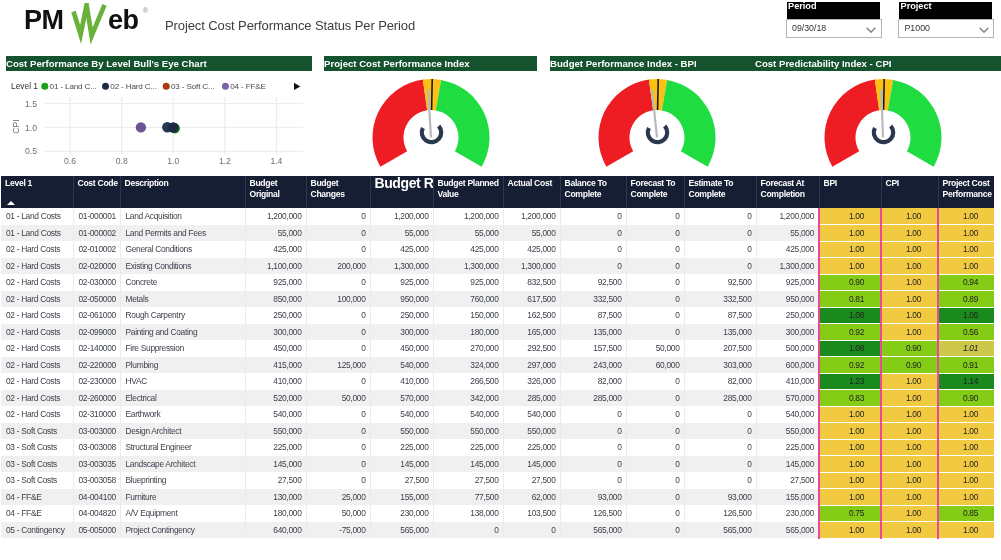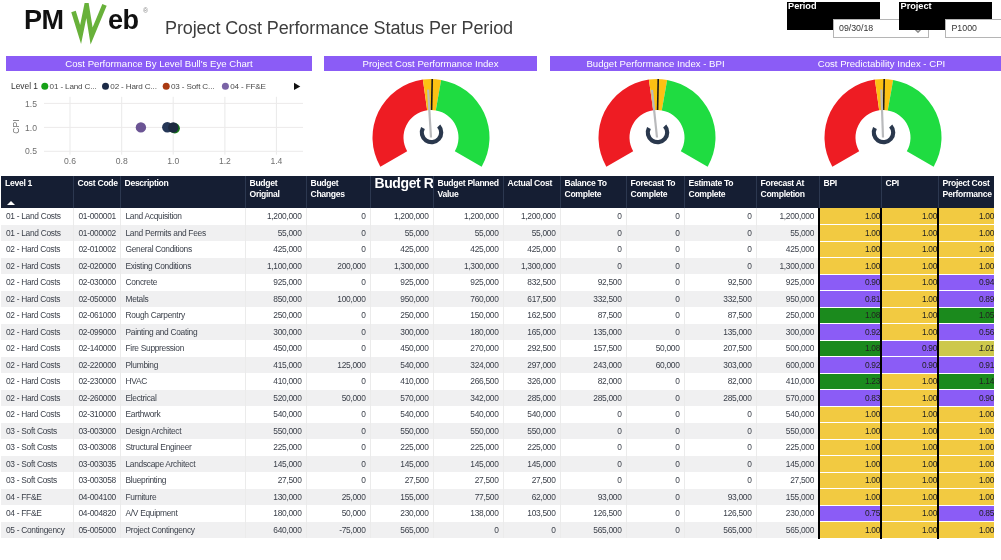--- a/index.html
+++ b/index.html
@@ -1,42 +1,42 @@
 <!DOCTYPE html>
 <html><head><meta charset="utf-8"><style>
 * { margin:0; padding:0; box-sizing:border-box; }
 html,body { width:1001px; height:560px; background:#fff; font-family:"Liberation Sans", sans-serif; overflow:hidden; position:relative; }
 .abs { position:absolute; }
-.ptitle { position:absolute; top:56px; height:15px; background:#8b5cf6; color:#fff; font-size:9.6px; font-weight:normal; text-align:center; line-height:15.5px; }
+.ptitle { position:absolute; top:56px; height:15px; background:#14532d; color:#fff; font-size:9.6px; font-weight:bold; text-align:left; line-height:15.5px; }
 .slab { position:absolute; top:2px; height:28px; background:#000; color:#fff; font-size:9.2px; font-weight:bold; line-height:9.5px; padding-left:1.5px; }
-.sdd { position:absolute; top:19px; height:19px; background:#fff; border:1px solid #b5b5b5; font-size:8.8px; color:#333; line-height:17px; padding-left:5.5px;margin-left:47px; }
+.sdd { position:absolute; top:19px; height:19px; background:#fff; border:1px solid #b5b5b5; font-size:8.8px; color:#333; line-height:17px; padding-left:5.5px; }
 .chev { position:absolute; right:4.5px; top:6.5px; width:10px; height:6.5px; }
 table { position:absolute; left:1px; top:176px; border-collapse:collapse; table-layout:fixed; width:993px; font-size:8.4px; letter-spacing:-0.3px; }
 th { background:#151e33; color:#fff; font-size:8.6px; font-weight:bold; letter-spacing:-0.3px; text-align:left; vertical-align:top; padding:2px 0 0 4px; height:32px; line-height:10.5px; border-left:1px solid #2c3850; position:relative; white-space:nowrap; overflow:hidden; }
 th:first-child { border-left:none; }
 td { height:16.5px; color:#3a3f49; padding:0 4px 0 5px; white-space:nowrap; overflow:hidden; border-left:1px solid #ebebeb; }
 td:first-child { border-left:none; }
 td.n { text-align:right; }
 tr:nth-child(odd) td { background:#f0f0f1; }
-td.cb { border-left:2px solid #000000; border-bottom:1px solid #fff; padding-right:0; color:#222; }
+td.cb { border-left:2px solid #ec4899; border-bottom:1px solid #fff; padding-right:16px; color:#222; }
 tr td.y { background:#f2ca41; }
-tr td.r { background:#8b5cf6; }
+tr td.r { background:#84cc16; }
 tr td.g { background:#1b8a1d; }
 tr td.o { background:#cdc84c;font-style:italic; }
 tr.tot td { background:#131c30; color:#fff; font-weight:bold; height:17px; border-left:1px solid #2c3850; border-top:2px solid #fff; }
 .sm { font-size:14px; letter-spacing:-0.4px; }
 .sortup { position:absolute; left:6px; bottom:3px; width:0; height:0; border-left:4.5px solid transparent; border-right:4.5px solid transparent; border-bottom:4px solid #fff; }
 </style></head><body>
 <svg style="position:absolute;left:24px;top:3px" width="135" height="42" viewBox="0 0 135 42">
 <text x="0" y="26" font-family="Liberation Sans, sans-serif" font-size="27" font-weight="bold" letter-spacing="-0.5" fill="#111">PM</text>
 <text x="84" y="26" font-family="Liberation Sans, sans-serif" font-size="27" font-weight="bold" letter-spacing="-0.5" fill="#111">eb</text>
 <path d="M49.5 8.5 L56.6 31.5 L62.6 2 L67.6 33 L80.5 1.8" fill="none" stroke="#68b13a" stroke-width="4.7" stroke-linecap="butt" stroke-linejoin="miter" stroke-miterlimit="10"></path>
 <text x="119" y="10" font-size="7" fill="#888">®</text>
 </svg>
-<div class="abs" style="left:165px;top:18px;font-size:18px;letter-spacing:-0.1px;color:#3d3d3d">Project Cost Performance Status Per Period</div>
+<div class="abs" style="left:165px;top:18px;font-size:13px;letter-spacing:-0.1px;color:#3d3d3d">Project Cost Performance Status Per Period</div>
 <div class="slab" style="left:786.5px;width:93px">Period</div>
 <div class="sdd" style="left:785.5px;width:96px">09/30/18<svg class="chev" viewBox="0 0 8 5">
       <path d="M0.5 0.5 L4 4 L7.5 0.5" fill="none" stroke="#888" stroke-width="1.2"></path>
     </svg></div>
 <div class="slab" style="left:899px;width:93px">Project</div>
 <div class="sdd" style="left:898px;width:96px">P1000<svg class="chev" viewBox="0 0 8 5">
       <path d="M0.5 0.5 L4 4 L7.5 0.5" fill="none" stroke="#888" stroke-width="1.2"></path>
     </svg></div>
 <div class="ptitle" style="left:6px;width:306px">Cost Performance By Level Bull's Eye Chart</div>
 <div class="ptitle" style="left:324px;width:213px">Project Cost Performance Index</div>

